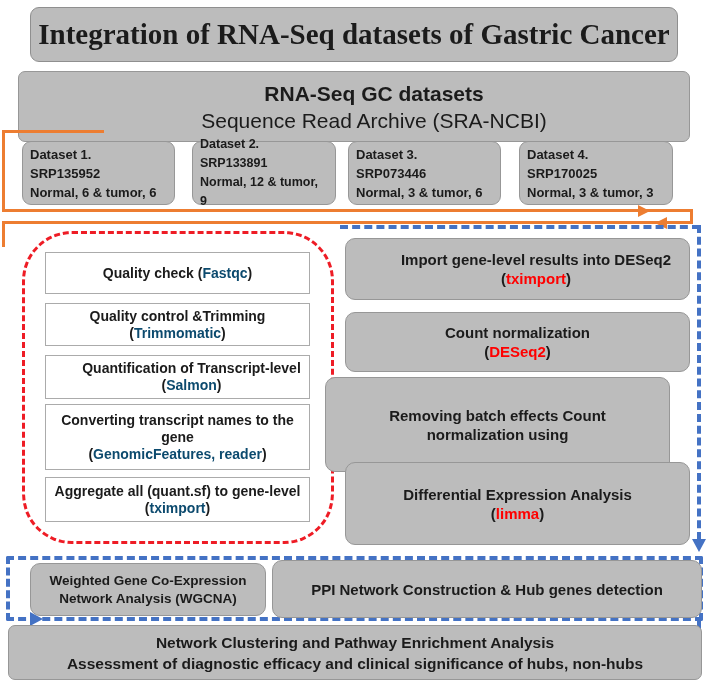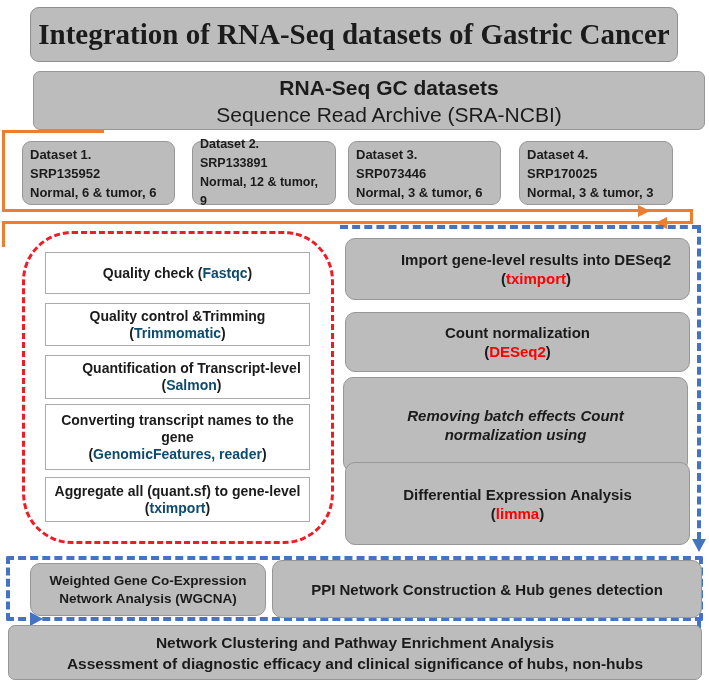--- a/index.html
+++ b/index.html
@@ -42,21 +42,21 @@
   .bluedash{position:absolute;border:4px dashed #4472c4;box-sizing:border-box;border-radius:2px;}
   .bot{text-align:center;font-weight:bold;}
 </style>
 </head>
 <body>
 
 <div id="canvas">
 
   <div class="gbox title" style="left:30px;top:7px;width:648px;height:55px;">Integration of RNA-Seq datasets of Gastric Cancer</div>
 
-  <div class="gbox src" style="left:33px;top:71px;width:672px;height:59px;padding-left:40px;">
+  <div class="gbox src" style="left:18px;top:71px;width:672px;height:71px;padding-left:40px;">
     <div class="b">RNA-Seq GC datasets</div>
     <div>Sequence Read Archive (SRA-NCBI)</div>
   </div>
 
   <div class="oline" style="left:2px;top:130px;width:102px;height:3px;"></div>
   <div class="oline" style="left:2px;top:130px;width:3px;height:82px;"></div>
   <div class="oline" style="left:2px;top:209px;width:691px;height:3px;"></div>
   <div class="tri tri-right-o" style="left:638px;top:205px;"></div>
   <div class="oline" style="left:690px;top:209px;width:3px;height:15px;"></div>
   <div class="oline" style="left:2px;top:221px;width:691px;height:3px;"></div>
@@ -126,21 +126,21 @@
     <div>
       <span>(</span><span class="red-bright">tximport</span><span>)</span>
     </div>
   </div>
   <div class="gbox rstep" style="left:345px;top:312px;width:345px;height:60px;">
     <div>Count normalization</div>
     <div>
       <span>(</span><span class="red-bright">DESeq2</span><span>)</span>
     </div>
   </div>
-  <div class="gbox rstep" style="left:343px;top:377px;width:345px;height:95px;font-style:italic;">
+  <div class="gbox rstep" style="left:325px;top:377px;width:345px;height:95px;">
     <div>Removing batch effects Count</div>
     <div>normalization using</div>
   </div>
   <div class="gbox rstep" style="left:345px;top:462px;width:345px;height:83px;">
     <div>Differential Expression Analysis</div>
     <div>
       <span>(</span><span class="red-bright">limma</span><span>)</span>
     </div>
   </div>
 

